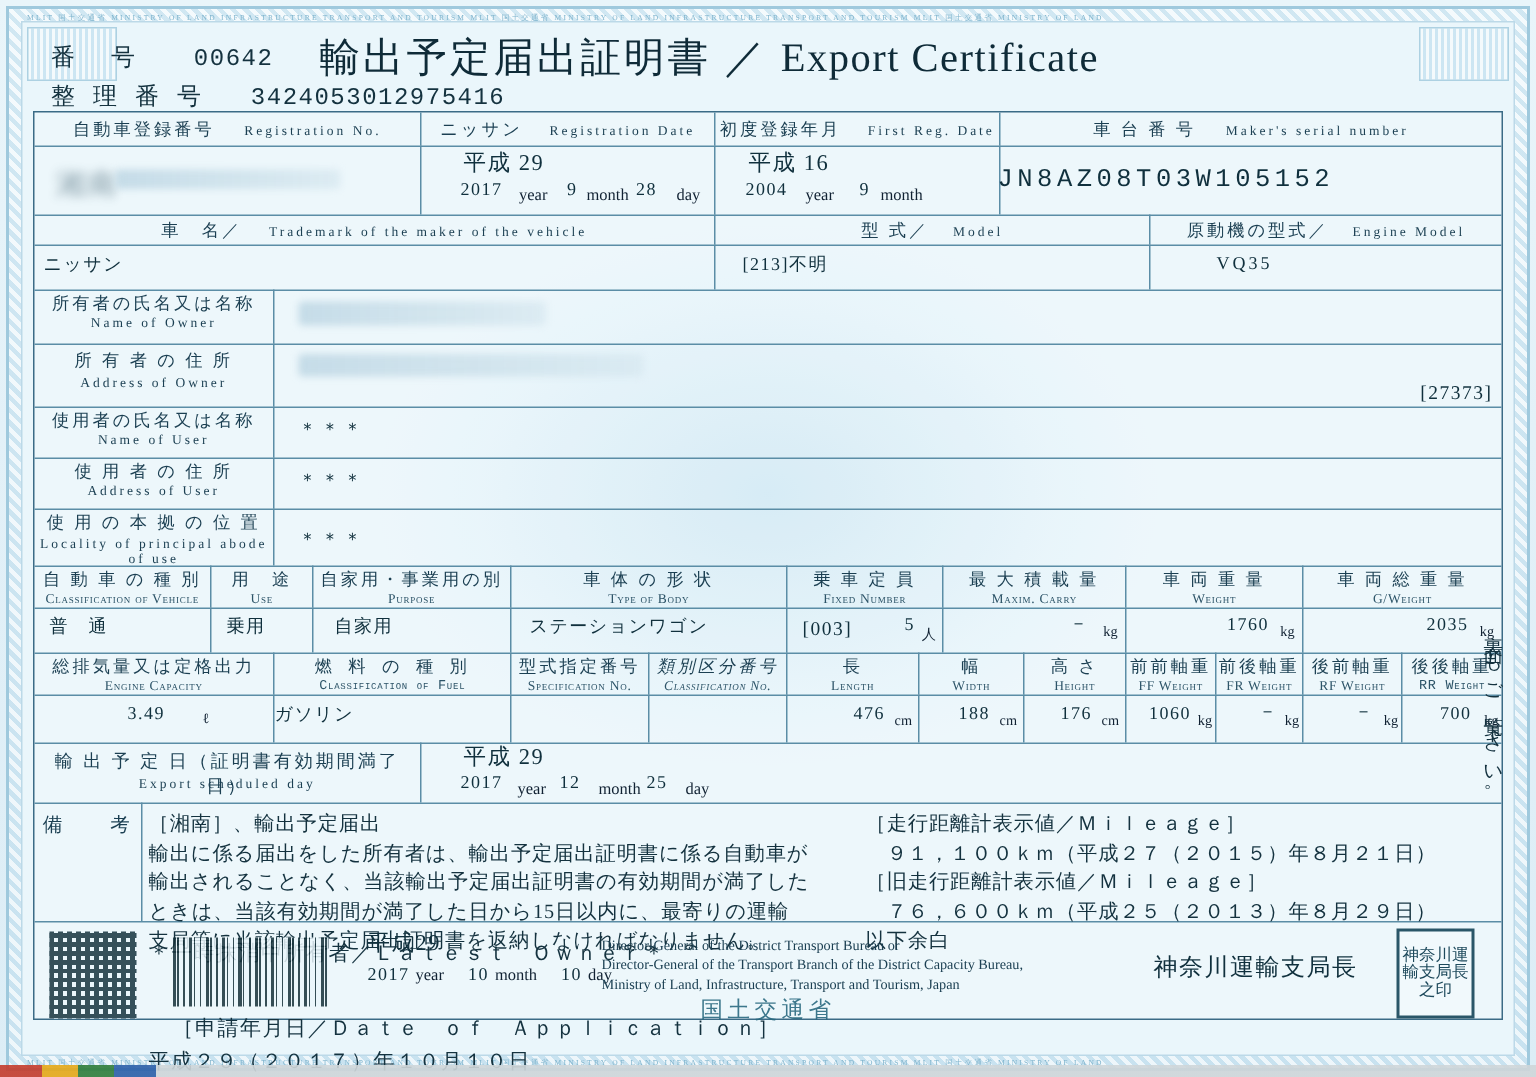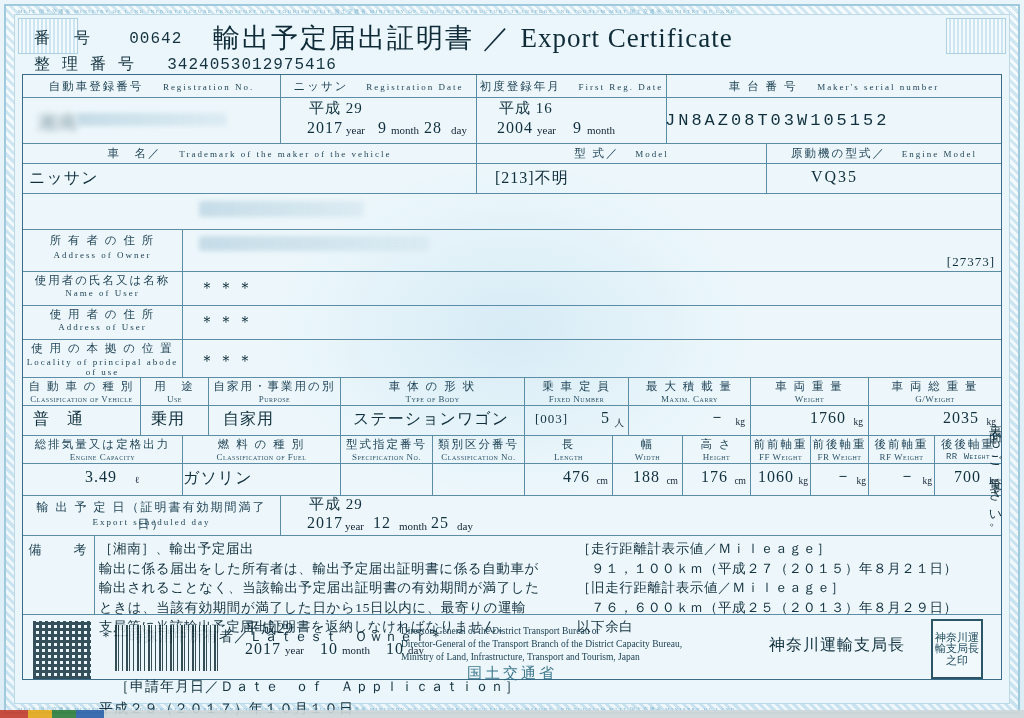--- a/index.html
+++ b/index.html
@@ -53,21 +53,21 @@
   .maintitle{
     position:absolute;left:185px;top:-2px;font-size:27px;letter-spacing:2px;color:#0f2b38;white-space:nowrap;
   }
   .maintitle .en{font-family:"Liberation Serif",serif;letter-spacing:1px;}
 
   
   .row{position:absolute;left:0;right:0;border-bottom:1px solid #5b8da6;}
   .cell{position:absolute;top:0;bottom:0;border-right:1px solid #5b8da6;box-sizing:border-box;}
   .hdr{font-size:11.5px;letter-spacing:2px;color:#1b3f52;text-align:center;}
   .hdr .en{display:block;font-size:9px;letter-spacing:.5px;color:#2d5468;font-variant:small-caps;}
-  .val{font-size:16px;color:#10303d;letter-spacing:1px;}
+  .val{font-size:12px;color:#10303d;letter-spacing:1px;}
   .small{font-size:11px;}
   .mono{font-family:"Liberation Mono",monospace;}
   .unit{font-size:9.5px;letter-spacing:0;}
   .blur{
     filter:blur(3.2px);color:#2b4f60;opacity:.55;
   }
   .masked{
     background:linear-gradient(90deg,rgba(190,215,228,.85),rgba(215,232,240,.75));
     filter:blur(2.6px);border-radius:3px;height:13px;
   }
@@ -223,20 +223,24 @@
         </div>
         <div class="cell" style="left:454px;width:290px;">
           <div class="val" style="position:absolute;left:18px;top:5px;">[213]不明</div>
         </div>
         <div class="cell" style="left:744px;right:0;border-right:none;">
           <div class="val" style="position:absolute;left:44px;top:5px;letter-spacing:2px;">VQ35</div>
         </div>
       </div>
 
       <div class="row" style="top:118px;height:36px;">
+        <div class="cell" style="left:0;width:160px;">
+          <div class="hdr" style="position:absolute;left:0;right:0;top:2px;">所有者の氏名又は名称</div>
+          <div class="hdr" style="position:absolute;left:0;right:0;top:17px;font-size:9px;">Name of Owner</div>
+        </div>
         <div class="cell" style="left:160px;right:0;border-right:none;">
           <div class="masked" style="position:absolute;left:16px;top:8px;width:165px;height:16px;"></div>
         </div>
       </div>
 
       <div class="row" style="top:154px;height:42px;">
         <div class="cell" style="left:0;width:160px;">
           <div class="hdr" style="position:absolute;left:0;right:0;top:4px;">所 有 者 の 住 所</div>
           <div class="hdr" style="position:absolute;left:0;right:0;top:21px;font-size:9px;">Address of Owner</div>
         </div>
@@ -341,29 +345,29 @@
           <div class="val" style="position:absolute;right:22px;top:4px;">2035</div>
           <div class="unit" style="position:absolute;right:5px;top:12px;">kg</div>
         </div>
       </div>
 
       <div class="row" style="top:360px;height:28px;">
         <div class="cell hdr" style="left:0;width:160px;padding-top:2px;">
           <span>総排気量又は定格出力</span>
           <span class="en">Engine Capacity</span>
         </div>
-        <div class="cell hdr" style="left:160px;width:158px;padding-top:2px;">
+        <div class="cell hdr" style="left:160px;width:158px;padding-top:2px;font-family:Liberation Mono, monospace;">
           <span>燃 料 の 種 別</span>
           <span class="en">Classification of Fuel</span>
         </div>
         <div class="cell hdr" style="left:318px;width:92px;padding-top:2px;">
           <span>型式指定番号</span>
           <span class="en">Specification No.</span>
         </div>
-        <div class="cell hdr" style="left:410px;width:92px;padding-top:2px;">
+        <div class="cell hdr" style="left:410px;width:92px;padding-top:2px;font-style:italic;">
           <span>類別区分番号</span>
           <span class="en">Classification No.</span>
         </div>
         <div class="cell hdr" style="left:502px;width:88px;padding-top:2px;">
           <span>長</span>
           <span class="en">Length</span>
         </div>
         <div class="cell hdr" style="left:590px;width:70px;padding-top:2px;">
           <span>幅</span>
           <span class="en">Width</span>

